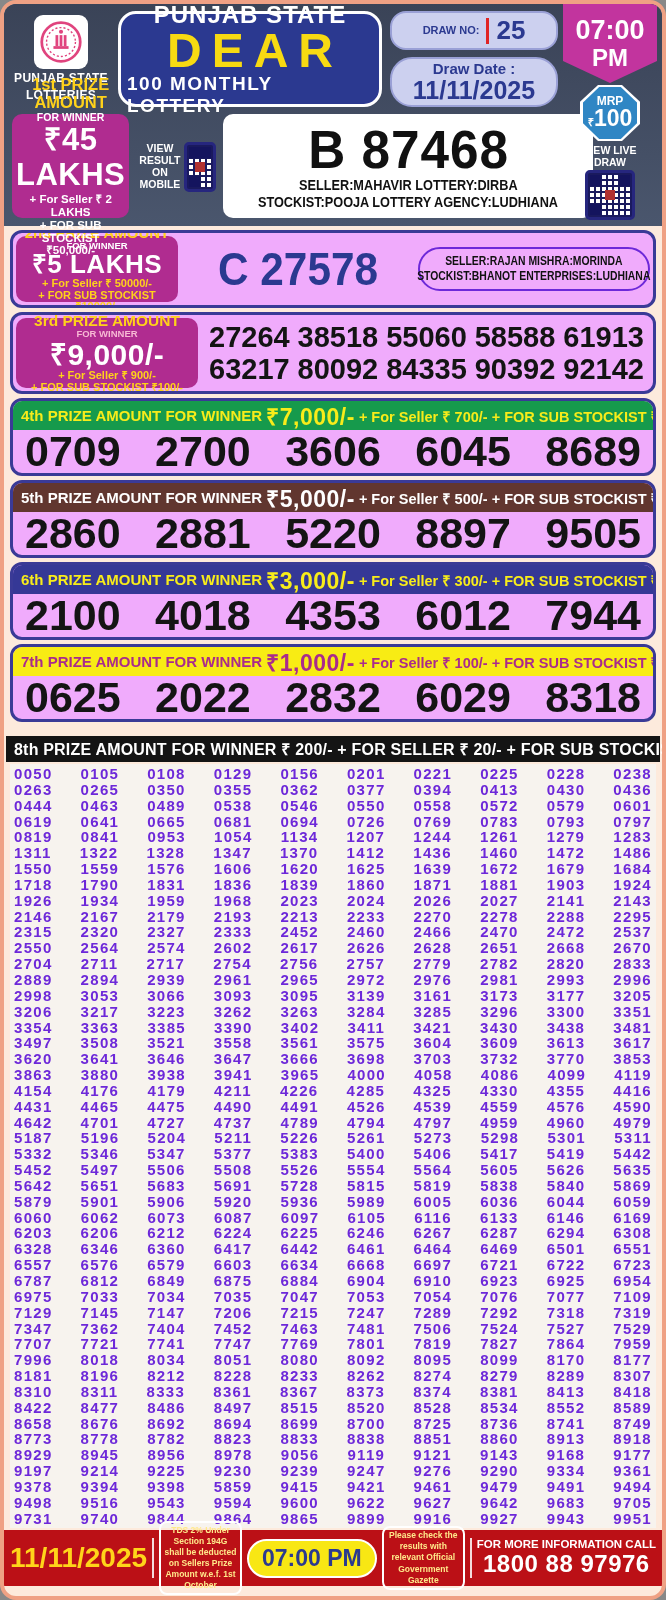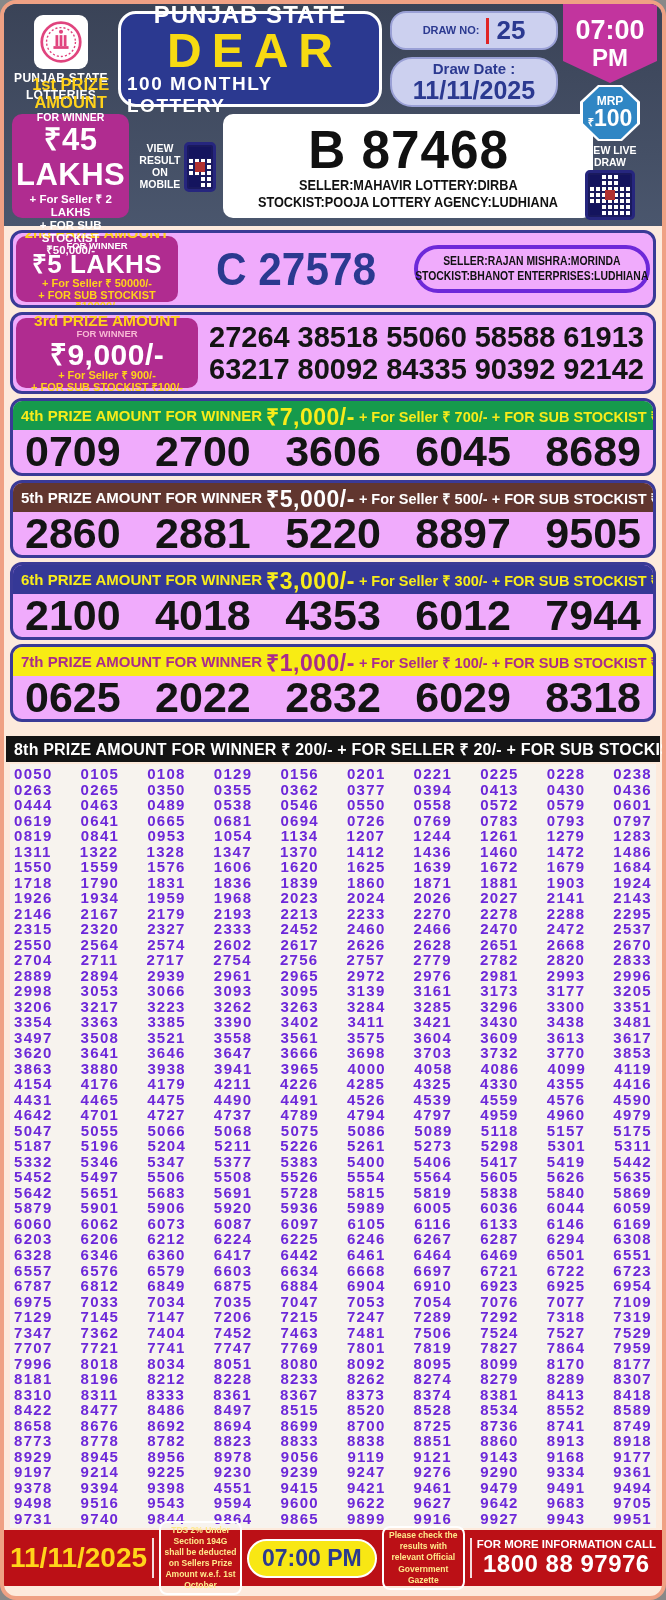--- a/index.html
+++ b/index.html
@@ -74,21 +74,21 @@
   .card{box-sizing:border-box;background:#f0abfc;border:3px solid #3a3a96;border-radius:12px;
     margin:4px 6px 0;overflow:hidden;}
   .card-flex{display:flex;align-items:center;gap:5px;padding:3px;}
   .p2-card{height:78px;}
   .p2-box{width:162px;height:100%;line-height:1.05;}
   .p2-box .ab-title{font-size:15px;}
   .p2-box .ab-sub{font-size:9.5px;}
   .p2-box .ab-amount{font-size:26px;}
   .p2-box .ab-seller,.p2-box .ab-stockist{color:#ffd21a;font-size:11px;}
   .c-number{flex:1;text-align:center;color:#2b3990;font-weight:800;font-size:46px;transform:scaleX(.92);white-space:nowrap;}
-  .oval{width:216px;border:4px solid #6d28d9;border-radius:34px;padding:5px 6px;display:flex;flex-direction:column;
+  .oval{width:216px;border:2px solid #6d28d9;border-radius:34px;padding:5px 6px;display:flex;flex-direction:column;
     align-items:center;justify-content:center;line-height:1.15;}
   .oval-line{color:#111;font-weight:700;font-size:13px;transform:scaleX(.8);white-space:nowrap;}
   .p3-card{height:82px;}
   .p3-box{width:182px;height:100%;line-height:1.05;}
   .p3-box .ab-title{font-size:15.5px;}
   .p3-box .ab-sub{color:#f7b9d4;font-size:9.5px;}
   .p3-box .ab-amount{font-size:30px;}
   .p3-box .ab-seller,.p3-box .ab-stockist{color:#ffd21a;font-size:11px;}
   .p3-nums{flex:1;display:flex;flex-direction:column;justify-content:center;gap:2px;padding:0 6px;}
   .num-line{display:flex;justify-content:space-between;color:#141414;font-weight:800;font-size:29px;line-height:1.05;}
@@ -576,32 +576,20 @@
         <span>4727</span>
         <span>4737</span>
         <span>4789</span>
         <span>4794</span>
         <span>4797</span>
         <span>4959</span>
         <span>4960</span>
         <span>4979</span>
       </div>
       <div class="grid-row">
-        <span>5047</span>
-        <span>5055</span>
-        <span>5066</span>
-        <span>5068</span>
-        <span>5075</span>
-        <span>5086</span>
-        <span>5089</span>
-        <span>5118</span>
-        <span>5157</span>
-        <span>5175</span>
-      </div>
-      <div class="grid-row">
         <span>5187</span>
         <span>5196</span>
         <span>5204</span>
         <span>5211</span>
         <span>5226</span>
         <span>5261</span>
         <span>5273</span>
         <span>5298</span>
         <span>5301</span>
         <span>5311</span>
@@ -855,21 +843,21 @@
         <span>9247</span>
         <span>9276</span>
         <span>9290</span>
         <span>9334</span>
         <span>9361</span>
       </div>
       <div class="grid-row">
         <span>9378</span>
         <span>9394</span>
         <span>9398</span>
-        <span>4551</span>
+        <span>5859</span>
         <span>9415</span>
         <span>9421</span>
         <span>9461</span>
         <span>9479</span>
         <span>9491</span>
         <span>9494</span>
       </div>
       <div class="grid-row">
         <span>9498</span>
         <span>9516</span>

